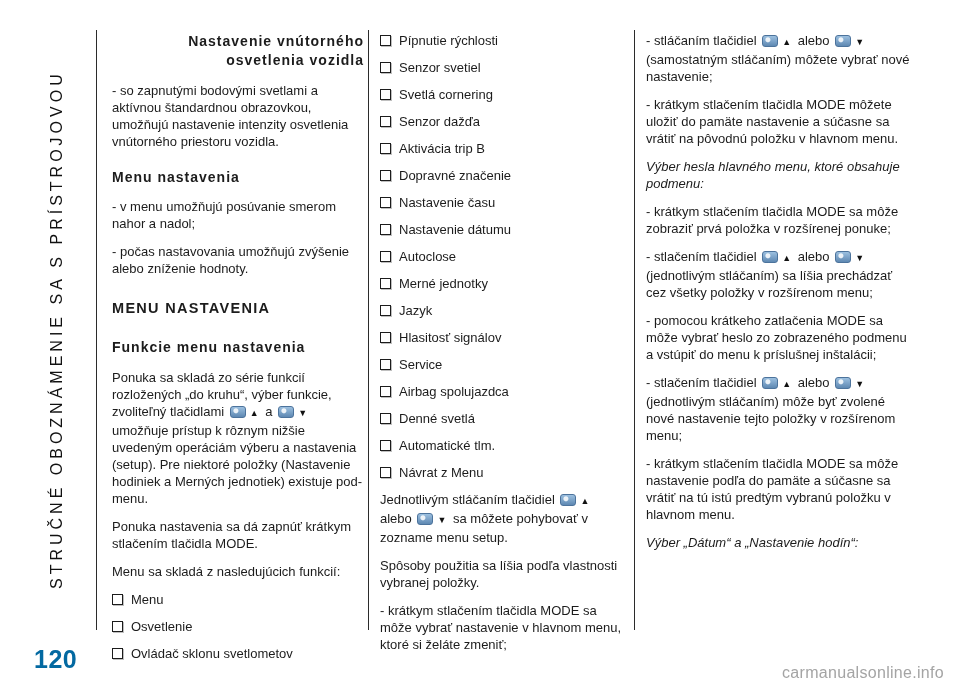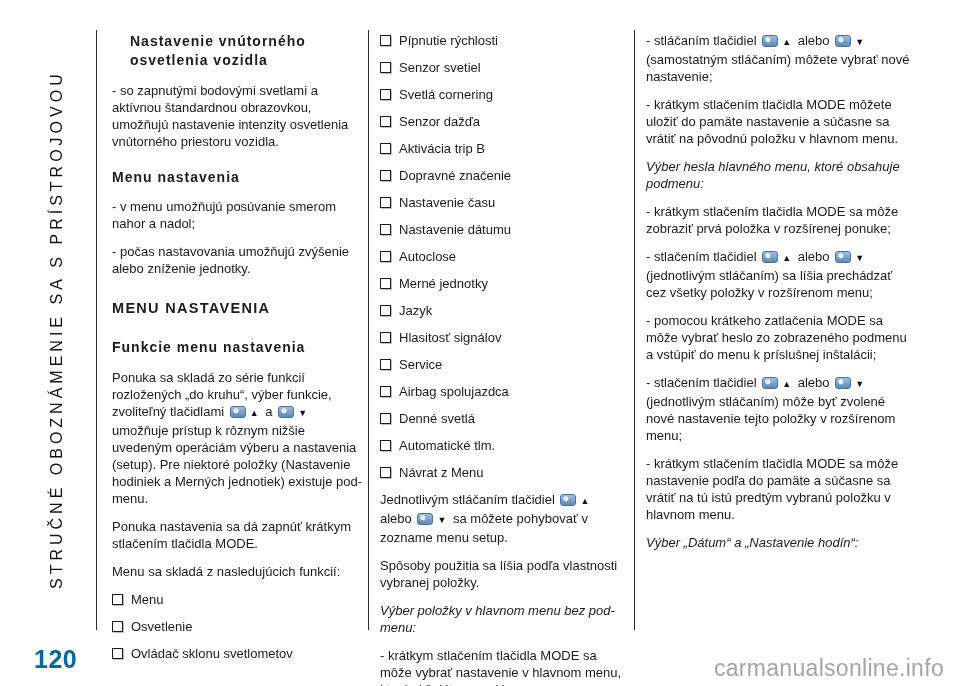--- a/index.html
+++ b/index.html
@@ -19,21 +19,21 @@
     font-size:16px; letter-spacing:4px; white-space:nowrap;
     color:#111; text-align:center;
   }
 
   .col { position:absolute; top:32px; font-size:13px; line-height:17px; }
   #col1 { left:112px; width:252px; }
   #col2 { left:380px; width:244px; }
   #col3 { left:646px; width:268px; }
 
   .col p { margin:0 0 11px 0; }
-  .h-top  { font-weight:bold; font-size:14px; line-height:19px; letter-spacing:1px; margin:0 0 12px 18px; }
+  .h-top  { font-weight:bold; font-size:14px; line-height:19px; letter-spacing:1px; margin:0 0 12px 18px;text-align:right; }
   .h-sec  { font-weight:bold; font-size:14px; line-height:19px; letter-spacing:1px; margin:18px 0 11px 0; }
   .h-caps { font-weight:bold; font-size:14.5px; line-height:19px; letter-spacing:1.3px; margin:22px 0 20px 0; }
   .h-sub  { font-weight:bold; font-size:14px; line-height:19px; letter-spacing:1px; margin:0 0 12px 0; }
   .it { font-style:italic; }
 
   .li { display:flex; align-items:flex-start; margin-bottom:10px; }
   .cb {
     flex:none; width:9px; height:9px; margin:3px 8px 0 0;
     border:1.4px solid #1c1c1c; background:#fff;
     box-shadow:1px 1px 0 rgba(0,0,0,0.25);
@@ -48,37 +48,37 @@
     border:1px solid #4c739c; box-sizing:border-box;
   }
   .tri { font-size:9px; margin:0 3px 0 1px; color:#111; }
 
   .page-number {
     position:absolute; left:34px; bottom:12px;
     font-size:25px; font-weight:bold; letter-spacing:0.5px; color:#0369a1;
   }
   .watermark {
     position:absolute; right:16px; bottom:4px;
-    font-size:23px; color:#a4a4a4; letter-spacing:0.3px;
+    font-size:16px; color:#a4a4a4; letter-spacing:0.3px;
   }
 </style>
 </head>
 <body>
 
 <div class="sidebar-text">STRUČNÉ OBOZNÁMENIE SA S PRÍSTROJOVOU</div>
 <div class="vrule" id="rule-sidebar"></div>
 <div class="vrule" id="rule-1"></div>
 <div class="vrule" id="rule-2"></div>
 
 <div class="col" id="col1">
   <div class="h-top">Nastavenie vnútorného osvetlenia vozidla</div>
   <p>- so zapnutými bodovými svetlami a aktívnou štandardnou obrazovkou, umožňujú nastavenie intenzity osvetlenia vnútorného priestoru vozidla.</p>
   <div class="h-sec">Menu nastavenia</div>
   <p>- v menu umožňujú posúvanie smerom nahor a nadol;</p>
-  <p>- počas nastavovania umožňujú zvýšenie alebo zníženie jednotky.</p>
+  <p>- počas nastavovania umožňujú zvýšenie alebo zníženie hodnoty.</p>
   <div class="h-caps">MENU NASTAVENIA</div>
   <div class="h-sub">Funkcie menu nastavenia</div>
   <p><span>Ponuka sa skladá zo série funkcií rozložených „do kruhu“, výber funkcie, zvoliteľný tlačidlami </span><span class="btn-icon"></span><span class="tri">▲</span><span> a </span><span class="btn-icon"></span><span class="tri">▼</span><span> umožňuje prístup k rôznym nižšie uvedeným operáciám výberu a nastavenia (setup). Pre niektoré položky (Nastavenie hodiniek a Merných jednotiek) existuje pod-menu.</span></p>
   <p>Ponuka nastavenia sa dá zapnúť krátkym stlačením tlačidla MODE.</p>
   <p>Menu sa skladá z nasledujúcich funkcií:</p>
   <div class="li">
       <span class="cb"></span>
       <span>Menu</span>
     </div>
   <div class="li">
@@ -155,21 +155,20 @@
   <div class="li">
       <span class="cb"></span>
       <span>Automatické tlm.</span>
     </div>
   <div class="li">
       <span class="cb"></span>
       <span>Návrat z Menu</span>
     </div>
   <p style="margin-top:4px;"><span>Jednotlivým stláčaním tlačidiel </span><span class="btn-icon"></span><span class="tri">▲</span><span> alebo </span><span class="btn-icon"></span><span class="tri">▼</span><span> sa môžete pohybovať v zozname menu setup.</span></p>
   <p>Spôsoby použitia sa líšia podľa vlastnosti vybranej položky.</p>
-  <p class="it">Výber položky v hlavnom menu bez pod-menu:</p>
   <p>- krátkym stlačením tlačidla MODE sa môže vybrať nastavenie v hlavnom menu, ktoré si želáte zmeniť;</p>
 </div>
 
 <div class="col" id="col3">
   <p><span>- stláčaním tlačidiel </span><span class="btn-icon"></span><span class="tri">▲</span><span> alebo </span><span class="btn-icon"></span><span class="tri">▼</span><span> (samostatným stláčaním) môžete vybrať nové nastavenie;</span></p>
   <p>- krátkym stlačením tlačidla MODE môžete uložiť do pamäte nastavenie a súčasne sa vrátiť na pôvodnú položku v hlavnom menu.</p>
   <p class="it">Výber hesla hlavného menu, ktoré obsahuje podmenu:</p>
   <p>- krátkym stlačením tlačidla MODE sa môže zobraziť prvá položka v rozšírenej ponuke;</p>
   <p><span>- stlačením tlačidiel </span><span class="btn-icon"></span><span class="tri">▲</span><span> alebo </span><span class="btn-icon"></span><span class="tri">▼</span><span> (jednotlivým stláčaním) sa líšia prechádzať cez všetky položky v rozšírenom menu;</span></p>
   <p>- pomocou krátkeho zatlačenia MODE sa môže vybrať heslo zo zobrazeného podmenu a vstúpiť do menu k príslušnej inštalácii;</p>

